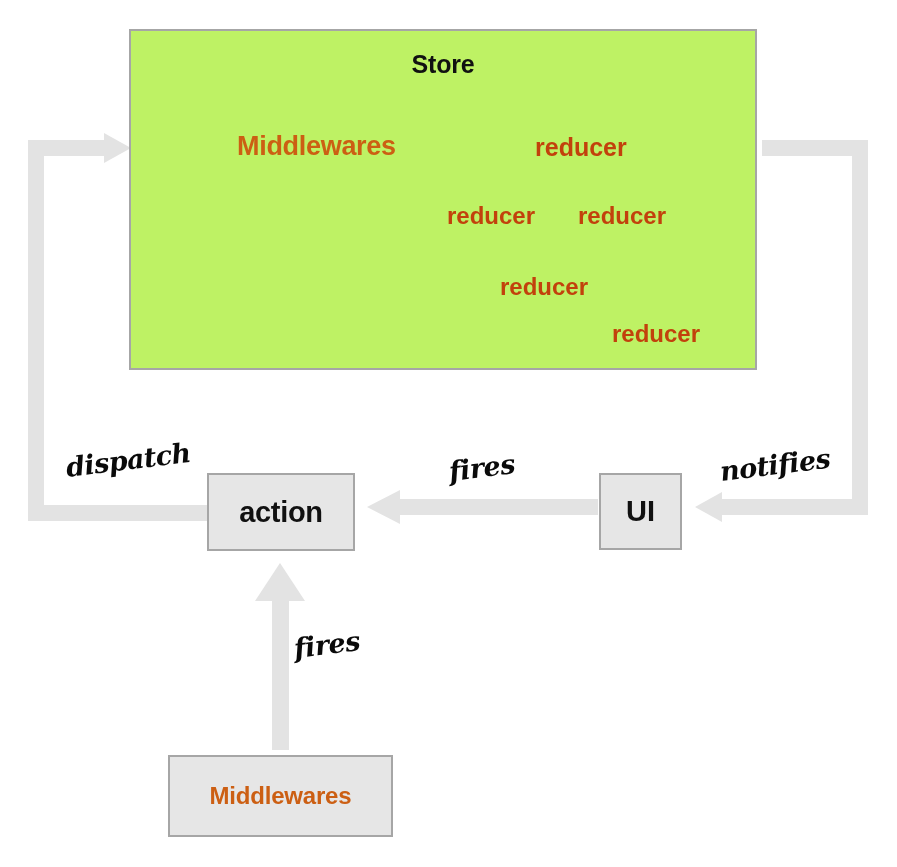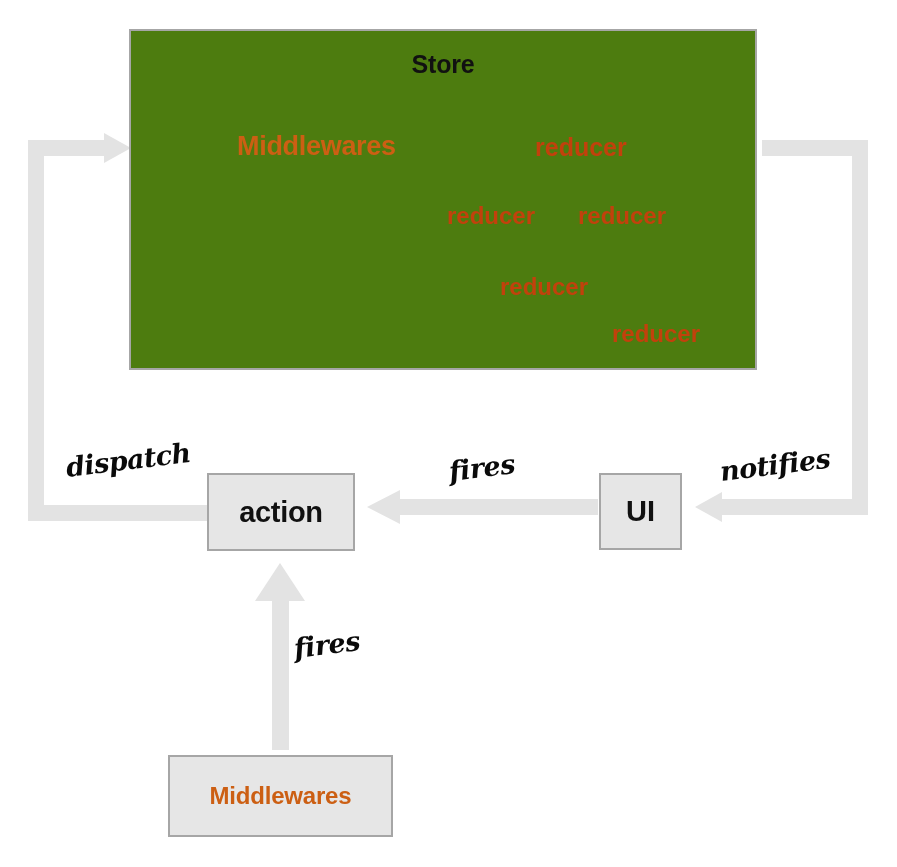--- a/index.html
+++ b/index.html
@@ -25,21 +25,21 @@
     display: flex;
     align-items: center;
     justify-content: center;
   }
   #store-box {
     left: 129px;
     top: 29px;
     width: 628px;
     height: 341px;
     border-width: 2px;
-    background: #4d7c0f;
+    background: #bef264;
     display: block;
   }
   #store-title {
     position: absolute;
     left: 0;
     right: 0;
     top: 19px;
     text-align: center;
     font-size: 25px;
     font-weight: bold;

